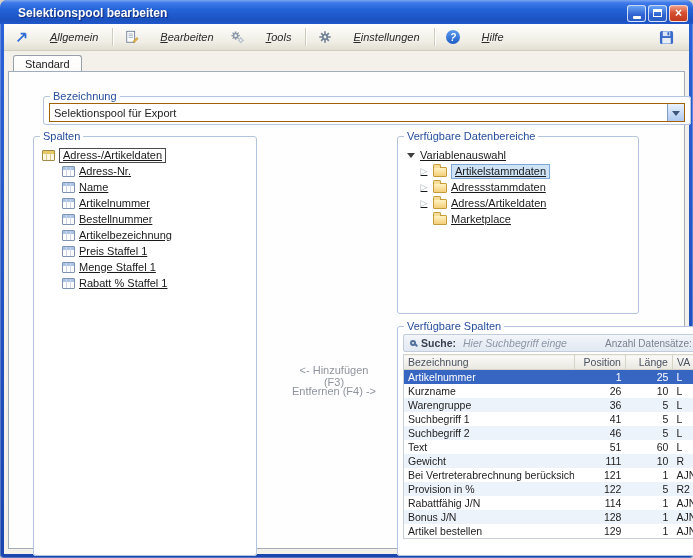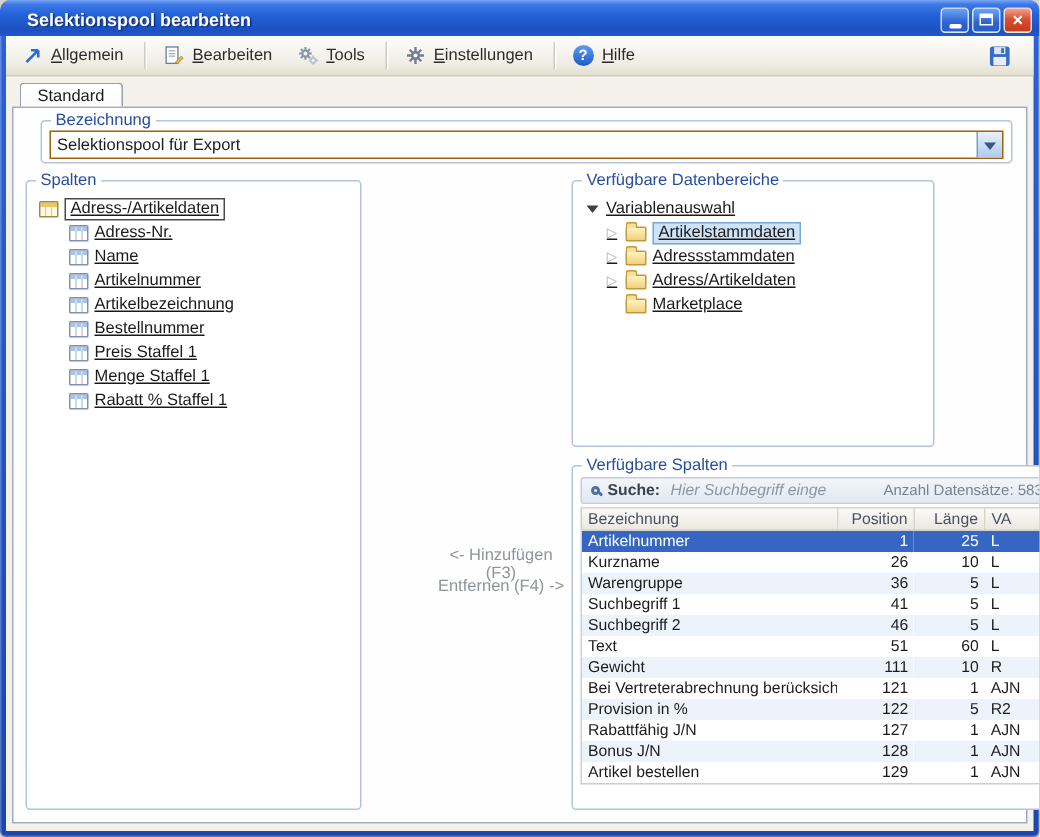--- a/index.html
+++ b/index.html
@@ -22,39 +22,39 @@
     background:linear-gradient(#69A3F7,#2E63D0 60%,#2B5CC6); }
   .winbtn.close { background:linear-gradient(#F0A089,#D75032 45%,#C03A1B); }
   .glyph-min { width:8px; height:3px; background:#fff; margin-top:8px; border-radius:1px; }
   .glyph-max { width:9px; height:8px; border:1px solid #fff; border-top:3px solid #fff; }
   .glyph-close { color:#fff; font-size:12px; font-weight:bold; line-height:14px; }
 
   .client { position:absolute; left:4px; right:4px; top:24px; bottom:4px; background:#F3F1E9; }
 
   .toolbar { height:27px; display:flex; align-items:center; gap:1px; padding:0 6px 0 4px;
     background:linear-gradient(#FEFEFD,#EFEDE4 70%,#E2DFD2); border-bottom:1px solid #D2CEBF; }
-  .tbtn { display:flex; align-items:center; gap:5px; padding:3px 8px 3px 5px; background:transparent;
-    border:1px solid transparent; border-radius:3px; font-size:11px; color:#2B2B2B; font-family:inherit; }
+  .tbtn { display:flex; align-items:center; gap:21px; padding:3px 8px 3px 5px; background:transparent;
+    border:1px solid transparent; border-radius:3px; font-size:11px; color:#2B2B2B; font-family:inherit;font-style:italic; }
   .tbtn .lbl { display:inline-block; }
   .tbtn .lbl::first-letter { text-decoration:underline; }
   .ticon { display:inline-flex; width:15px; height:15px; align-items:center; justify-content:center; }
   .tsep { width:1px; height:18px; background:#CFCBBD; margin:0 4px; box-shadow:1px 0 0 #fff; }
   .tspacer { flex:1; }
   .help-circle { width:14px; height:14px; border-radius:50%; background:linear-gradient(#5D9CEF,#1D5CC6);
     color:#fff; font-size:10px; font-weight:bold; display:flex; align-items:center; justify-content:center; }
   .help-circle::before { content:"?"; }
 
   .tabstrip { display:flex; padding:4px 0 0 9px; height:20px; position:relative; z-index:3; }
   .tab { font-size:11px; color:#1A1A1A; background:linear-gradient(#FFFFFF,#FBFBFA);
     border:1px solid #98A0AC; border-bottom:none; border-radius:3px 3px 0 0; padding:2px 11px 3px; }
 
   .content { position:absolute; left:4px; right:4px; top:47px; bottom:5px;
     background:#FEFEFE; border:1px solid #A2ACBA; }
 
-  fieldset.fs { position:absolute; border:1px solid #B4C4DE; border-radius:3px; margin:0;
+  fieldset.fs { position:absolute; border:1px solid #B4C4DE; border-radius:3px; margin:16px;
     padding:1px 5px 3px; background:#fff; }
   fieldset.fs legend { font-size:11px; color:#274E9C; padding:0 3px; margin-left:1px; }
 
   .fs-bezeichnung { left:18px; top:2px;  width:648px; height:35px; }
   .fs-spalten     { left:8px; top:42px; width:224px; height:426px; }
   .fs-bereiche    { left:372px; top:42px; width:242px; height:184px; }
   .fs-vspalten    { left:372px; top:232px; width:294px; height:236px; }
 
   .combo { display:flex; height:19px; border:1px solid #a16207; background:#fff; align-items:center; margin-top:0; }
   .combo-text { flex:1; font-size:11px; padding-left:4px; color:#1C1C1C; }
@@ -240,25 +240,25 @@
           <div class="trow child">
               <span class="grid-icon"></span>
               <span class="tlabel">Name</span>
             </div>
           <div class="trow child">
               <span class="grid-icon"></span>
               <span class="tlabel">Artikelnummer</span>
             </div>
           <div class="trow child">
               <span class="grid-icon"></span>
+              <span class="tlabel">Bestellnummer</span>
+            </div>
+          <div class="trow child">
+              <span class="grid-icon"></span>
               <span class="tlabel">Artikelbezeichnung</span>
-            </div>
-          <div class="trow child">
-              <span class="grid-icon"></span>
-              <span class="tlabel">Bestellnummer</span>
             </div>
           <div class="trow child">
               <span class="grid-icon"></span>
               <span class="tlabel">Preis Staffel 1</span>
             </div>
           <div class="trow child">
               <span class="grid-icon"></span>
               <span class="tlabel">Menge Staffel 1</span>
             </div>
           <div class="trow child">
@@ -377,21 +377,21 @@
                   <td>AJN</td>
                 </tr>
               <tr>
                   <td>Provision in %</td>
                   <td class="num">122</td>
                   <td class="num">5</td>
                   <td>R2</td>
                 </tr>
               <tr>
                   <td>Rabattfähig J/N</td>
-                  <td class="num">127</td>
+                  <td class="num">114</td>
                   <td class="num">1</td>
                   <td>AJN</td>
                 </tr>
               <tr>
                   <td>Bonus J/N</td>
                   <td class="num">128</td>
                   <td class="num">1</td>
                   <td>AJN</td>
                 </tr>
               <tr>

